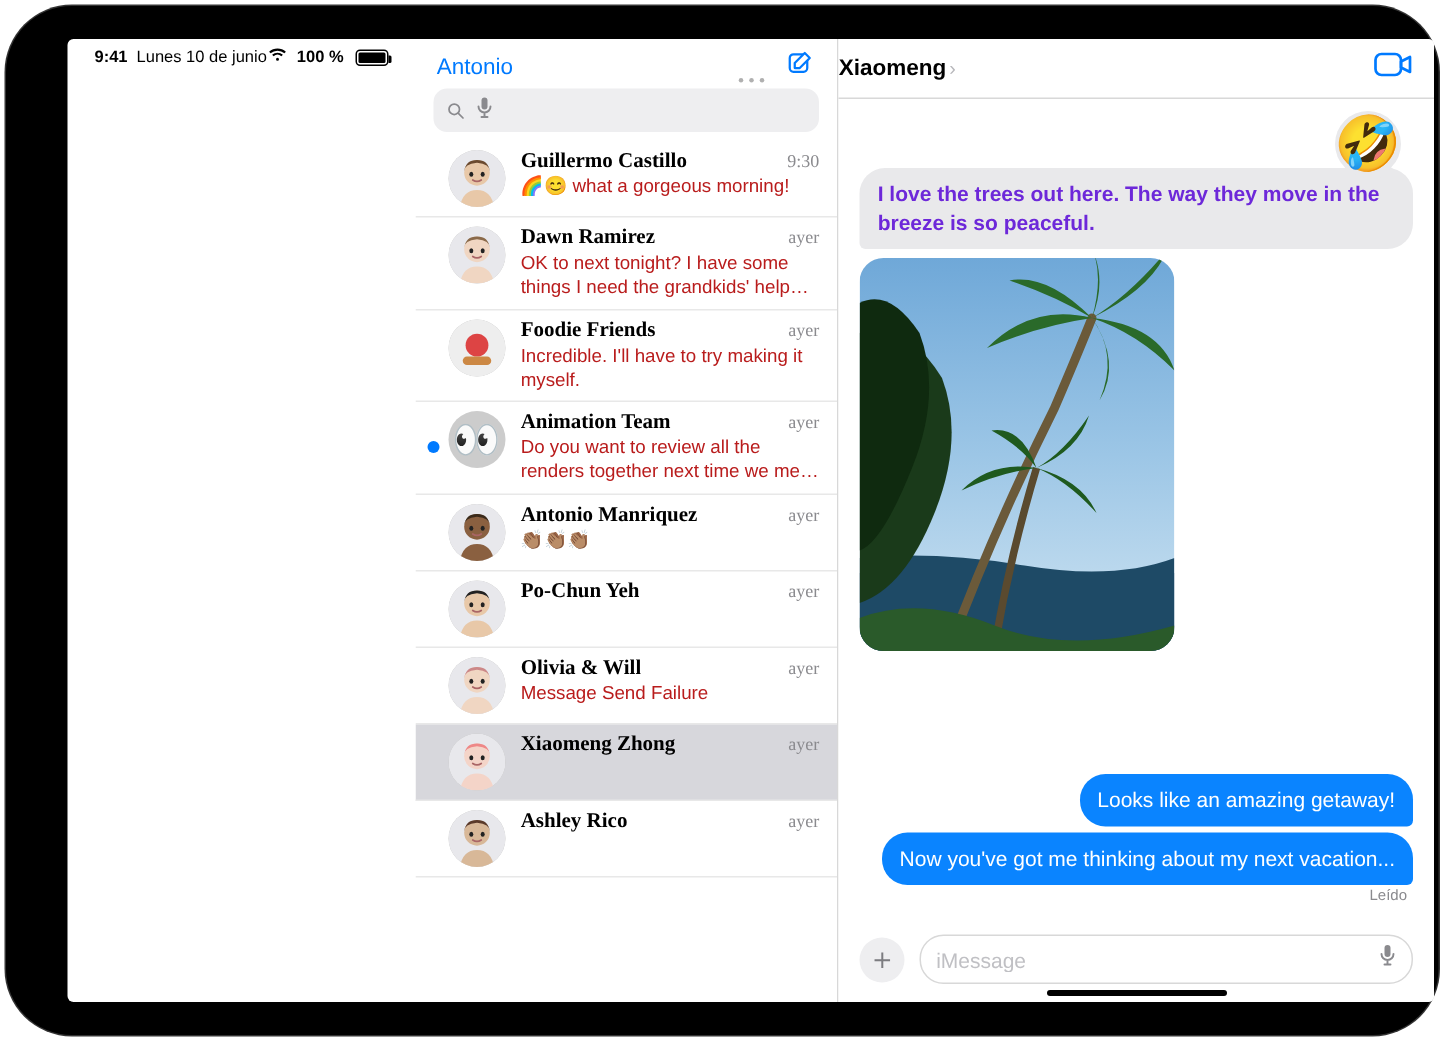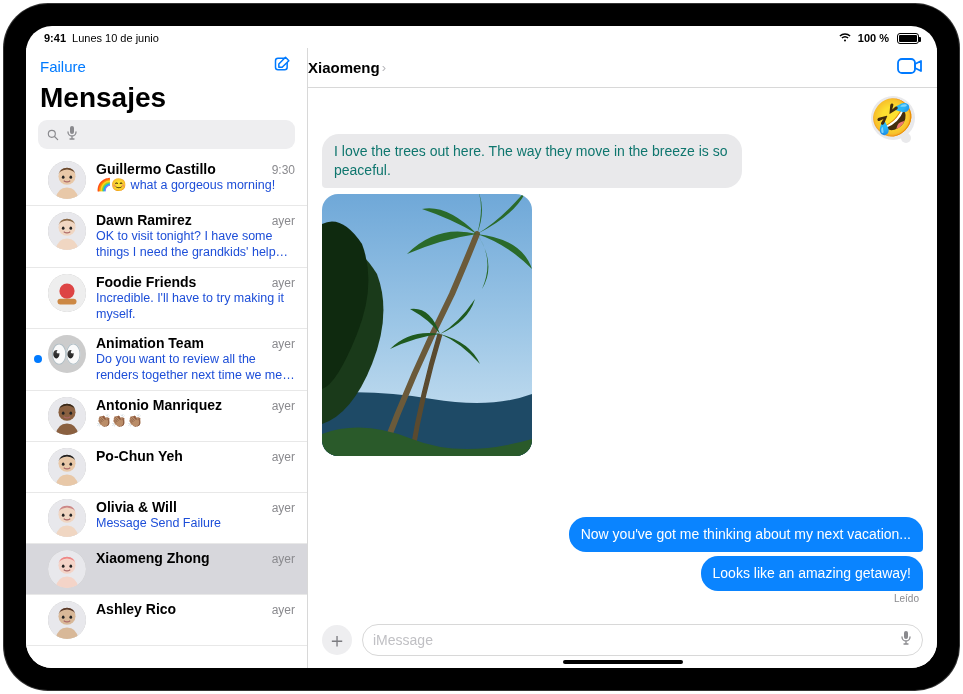--- a/index.html
+++ b/index.html
@@ -12,24 +12,25 @@
   .device {
     width: 955px; height: 686px;
     background:#000; border-radius:44px;
     padding:22px;
     position:relative;
     box-shadow: 0 0 0 1px #333;
   }
   .screen {
     width:100%; height:100%;
     background:#fff;
-    border-radius:26px;
+    border-radius:4px;
     overflow:hidden;
-    display:flex; flex-direction:column;
+    display:flex; flex-direction:row;
     position:relative;
+    margin-left:19px;
   }
   .statusbar {
     height:22px;
     display:flex; justify-content:space-between; align-items:center;
     padding: 2px 18px 0 18px;
     font-size:11px; font-weight:600; color:#000;
   }
   .sb-left, .sb-right { display:flex; align-items:center; gap:6px;}
   .sb-left .date { font-weight:400;text-align:center; }
   .dots { position:absolute; left:50%; top:26px; transform:translateX(-50%); display:flex; gap:4px;}
@@ -83,25 +84,25 @@
     width:8px; height:8px; border-radius:50%; background:#007aff;
   }
   .avatar {
     width:38px; height:38px; border-radius:50%;
     background:#ccc; flex-shrink:0;
     display:flex; align-items:center; justify-content:center;
     font-size:20px; overflow:hidden;
   }
   .avatar svg { width:100%; height:100%;}
   .convo-body { flex:1; min-width:0;}
-  .convo-row1 { display:flex; justify-content:space-between; align-items:flex-end;}
+  .convo-row1 { display:flex; justify-content:space-between; align-items:flex-start;font-family:Liberation Serif, serif;}
   .convo-name { font-size:14px; font-weight:600; color:#000; white-space:nowrap; overflow:hidden; text-overflow:ellipsis;}
   .convo-time { font-size:12px; color:#8a8a8e; padding-left:6px;}
   .convo-preview {
-    font-size:12.5px; color:#1d4ed8;
+    font-size:12.5px; color:#b91c1c;
     display:-webkit-box; -webkit-line-clamp:2; -webkit-box-orient:vertical;
     overflow:hidden; line-height:1.3;
   }
   
   
   .pane { flex:1; display:flex; flex-direction:column; position:relative; background:#fff;}
   .pane-header {
     height:40px; border-bottom:0.5px solid #d8d8d8;
     display:flex; align-items:center; 
     position:relative;
@@ -123,21 +124,21 @@
     display:flex; align-items:center; justify-content:center;
   }
   .tapback::after {
     content:""; position:absolute; bottom:-3px; right:4px;
     width:10px; height:10px; background:#e9e9eb; border-radius:50%;
   }
   .bubble {
     padding:8px 12px; border-radius:17px; font-size:14px;
     max-width:420px; line-height:1.35;
   }
-  .bubble.in { background:#e9e9eb; color:#0f766e; align-self:flex-start; border-bottom-left-radius:4px;}
+  .bubble.in { background:#e9e9eb; color:#6d28d9; align-self:flex-start; border-bottom-left-radius:4px;font-weight:bold;}
   .bubble.out { background:#0a84ff; color:#fff; align-self:flex-end; border-bottom-right-radius:4px;}
   .msg-photo {
     width:210px; height:262px; border-radius:16px; overflow:hidden;
     align-self:flex-start; position:relative; margin:2px 0 6px 0;
   }
   .msg-photo svg { width:100%; height:100%; display:block;}
   .read-receipt { font-size:10px; color:#8a8a8e; align-self:flex-end; margin-top:-2px; padding-right:4px;}
   
   .composer {
     display:flex; align-items:center; gap:10px;
@@ -190,29 +191,28 @@
     <div class="dots">
         <span></span>
         <span></span>
         <span></span>
       </div>
 
     <div class="app">
 
       <div class="sidebar">
         <div class="sb-top">
-          <span class="edit-btn">Failure</span>
+          <span class="edit-btn">Antonio</span>
           <span class="compose-btn">
             <svg viewBox="0 0 24 24" fill="none">
                 <rect x="3" y="5" width="14" height="14" rx="3" stroke="#007aff" stroke-width="1.8"></rect>
                 <path d="M15 4l4 4-8 8H7v-4z" fill="#fff" stroke="#007aff" stroke-width="1.8" stroke-linejoin="round"></path>
               </svg>
           </span>
         </div>
-        <div class="sb-title">Mensajes</div>
         <div class="search-wrap">
           <div class="search">
             <svg width="14" height="14" viewBox="0 0 24 24" fill="none">
                 <circle cx="10" cy="10" r="6" stroke="#8a8a8e" stroke-width="2"></circle>
                 <path d="M15 15l5 5" stroke="#8a8a8e" stroke-width="2" stroke-linecap="round"></path>
               </svg>
             <span class="mic">
               <svg width="12" height="16" viewBox="0 0 12 16" fill="#8a8a8e">
                   <rect x="4" y="1" width="4" height="8" rx="2"></rect>
                   <path d="M2 7a4 4 0 008 0M6 11v3M4 14h4" stroke="#8a8a8e" stroke-width="1.3" fill="none" stroke-linecap="round"></path>
@@ -251,21 +251,21 @@
                   <ellipse cx="24" cy="17" rx="1.4" ry="1.8" fill="#222"></ellipse>
                   <path d="M17 21 Q20 23 23 21" stroke="#a66" stroke-width="1.2" fill="none" stroke-linecap="round"></path>
                   <path d="M8 40 Q10 28 20 28 Q30 28 32 40Z" fill="#f0d6c2"></path>
                 </svg>
               </div>
               <div class="convo-body">
                 <div class="convo-row1">
                   <span class="convo-name">Dawn Ramirez</span>
                   <span class="convo-time">ayer</span>
                 </div>
-                <div class="convo-preview">OK to visit tonight? I have some things I need the grandkids' help…</div>
+                <div class="convo-preview">OK to next tonight? I have some things I need the grandkids' help…</div>
               </div>
             </div>
             <div class="convo">
               <div class="avatar">
                 <svg viewBox="0 0 40 40">
                   <circle cx="20" cy="20" r="20" fill="#eee"></circle>
                   <circle cx="20" cy="18" r="8" fill="#d44"></circle>
                   <rect x="10" y="26" width="20" height="6" rx="3" fill="#c84"></rect>
                 </svg>
               </div>
@@ -447,22 +447,22 @@
                 <path d="M0 0 Q28 -12 35 -35 Q18 -10 0 0"></path>
                 <path d="M0 0 Q30 8 40 30 Q20 8 0 0"></path>
               </g>
 
               <path d="M0 240 Q40 225 90 245 Q140 265 210 245 V262 H0Z" fill="#2a5a2a"></path>
             </svg>
 
           </div>
 
           <div style="flex:1"></div>
+          <div class="bubble out">Looks like an amazing getaway!</div>
           <div class="bubble out">Now you've got me thinking about my next vacation...</div>
-          <div class="bubble out">Looks like an amazing getaway!</div>
           <div class="read-receipt">Leído</div>
         </div>
 
         <div class="composer">
           <div class="plus-btn">＋</div>
           <div class="compose-input">
             <input placeholder="iMessage" style="">
             <span class="mic2">
               <svg width="12" height="16" viewBox="0 0 12 16" fill="#8a8a8e">
                   <rect x="4" y="1" width="4" height="8" rx="2"></rect>

